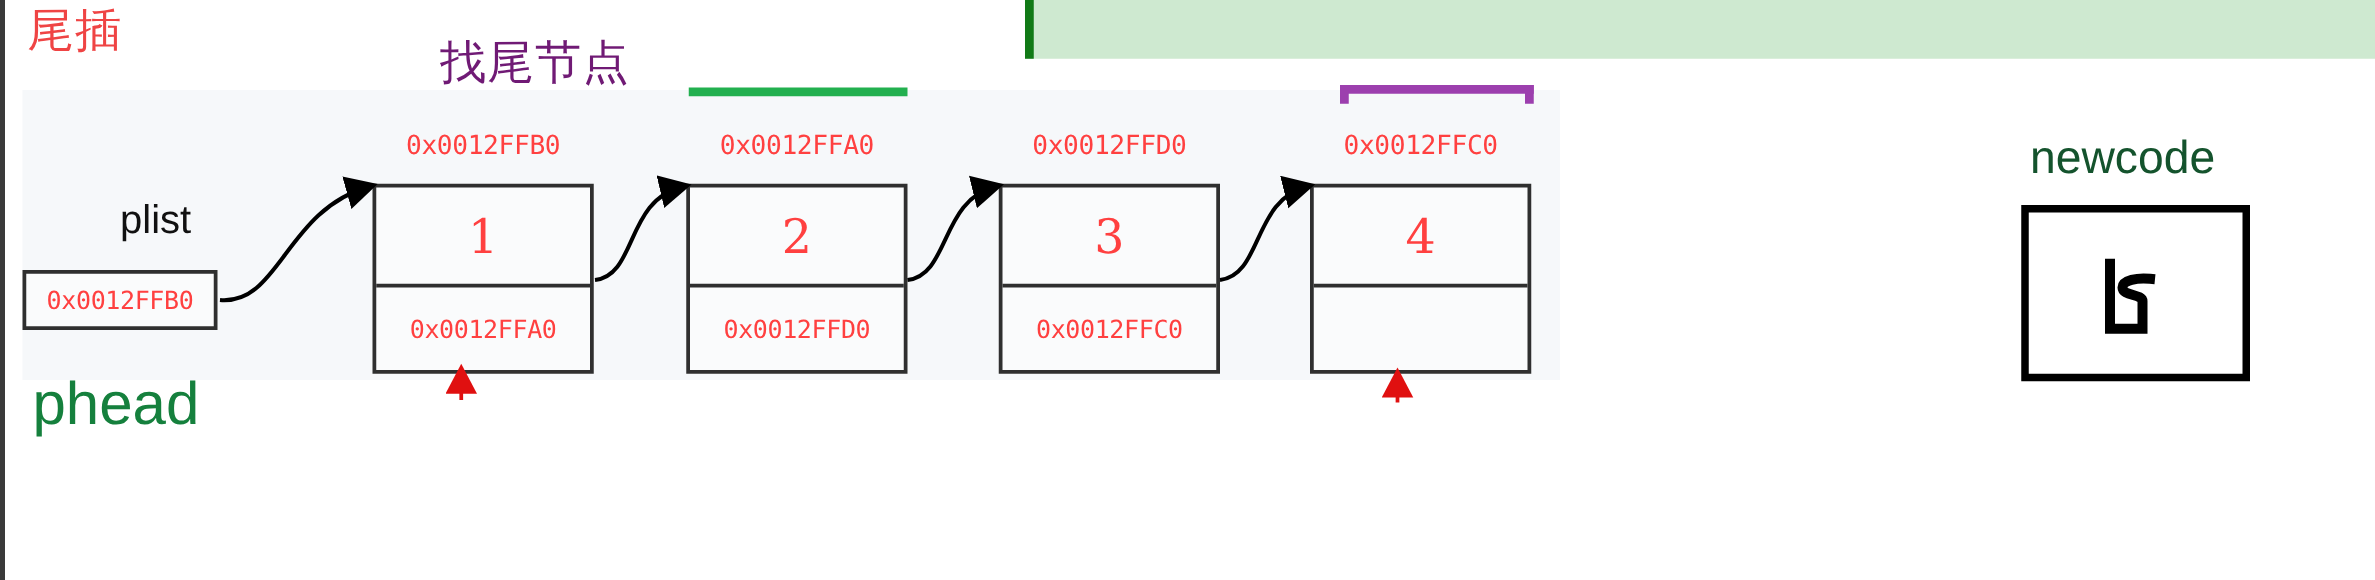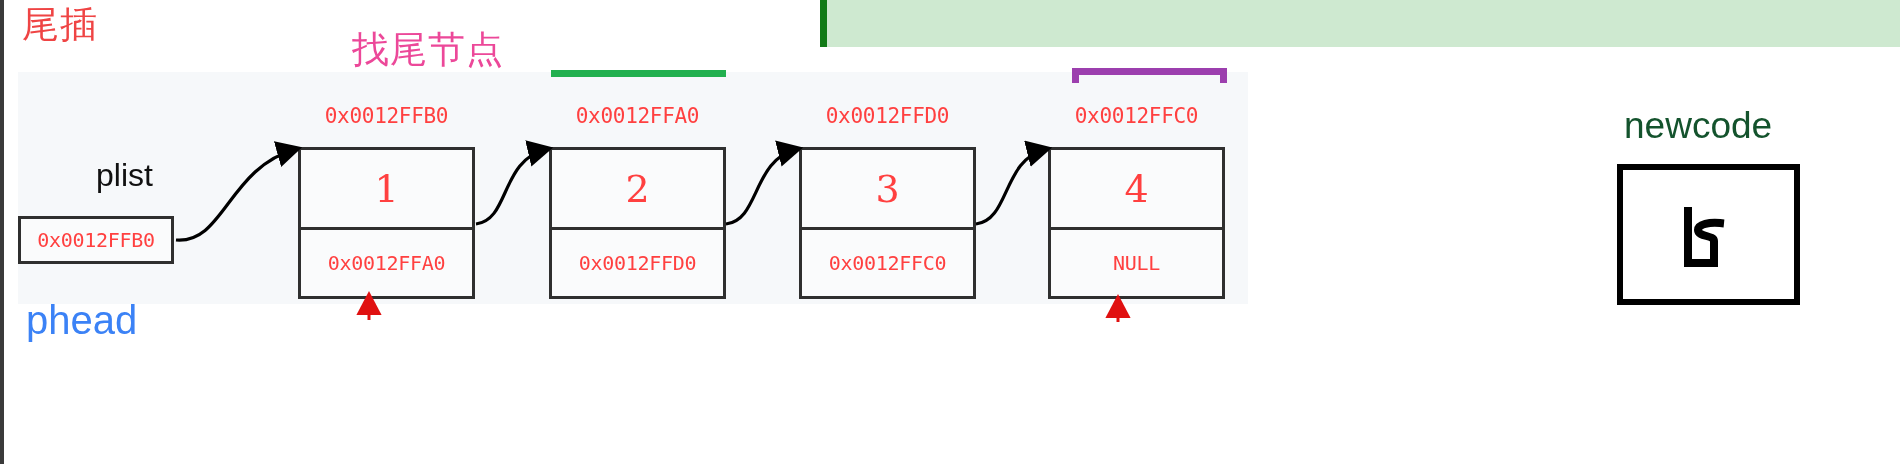--- a/index.html
+++ b/index.html
@@ -29,25 +29,25 @@
     position:absolute;left:18px;top:72px;width:1230px;height:232px;
     background:#f6f8fa;
   }
   
   .h-weicha{
     position:absolute;left:22px;top:6px;
     font-size:37px;color:#ef4444;line-height:1;letter-spacing:1px;
   }
   .h-zhaowei{
     position:absolute;left:352px;top:31px;
-    font-size:37px;color:#ec4899;line-height:1;letter-spacing:1px;
+    font-size:37px;color:#701a75;line-height:1;letter-spacing:1px;
   }
   .h-phead{
     position:absolute;left:26px;top:300px;
-    font-size:40px;color:#3b82f6;line-height:1;
+    font-size:48px;color:#15803d;line-height:1;
   }
   
   .ul-green{
     position:absolute;left:551px;top:70px;width:175px;height:7px;
     background:#22b04f;
   }
   .ul-purple{
     position:absolute;left:1072px;top:68px;width:155px;height:7px;
     background:#9c3fae;
   }
@@ -156,21 +156,20 @@
 <div class="node" id="node1">
   <div class="val">2</div>
   <div class="nxt">0x0012FFD0</div>
 </div>
 <div class="node" id="node2">
   <div class="val">3</div>
   <div class="nxt">0x0012FFC0</div>
 </div>
 <div class="node" id="node3">
   <div class="val">4</div>
-  <div class="nxt">NULL</div>
 </div>
 
 <svg class="arrows" viewBox="0 0 1900 464">
   <defs>
     <marker id="ah" markerWidth="9" markerHeight="9" refX="6" refY="4.2" orient="auto">
       <path d="M0,0 L8,4.2 L0,8.4 z" fill="#000"></path>
     </marker>
     <marker id="ahr" markerWidth="9" markerHeight="9" refX="4" refY="4.2" orient="auto">
       <path d="M0,0 L8,4.2 L0,8.4 z" fill="#e01010"></path>
     </marker>

